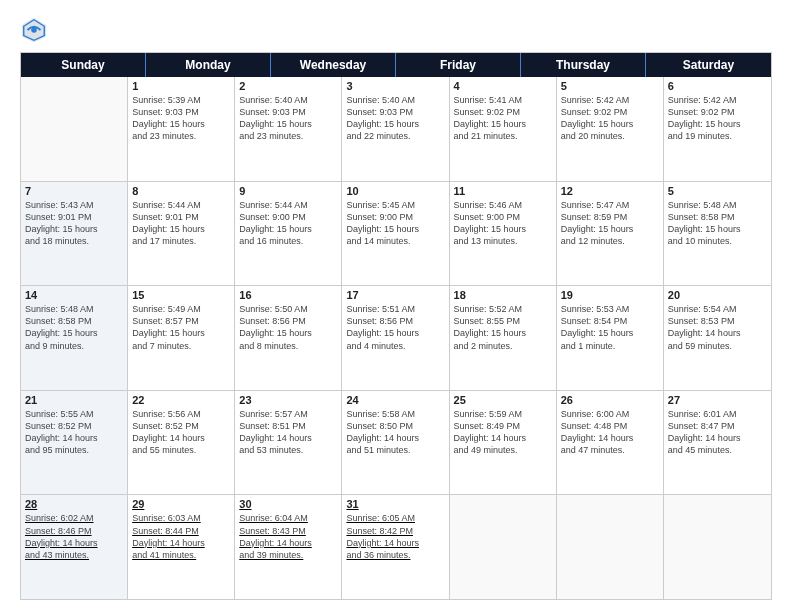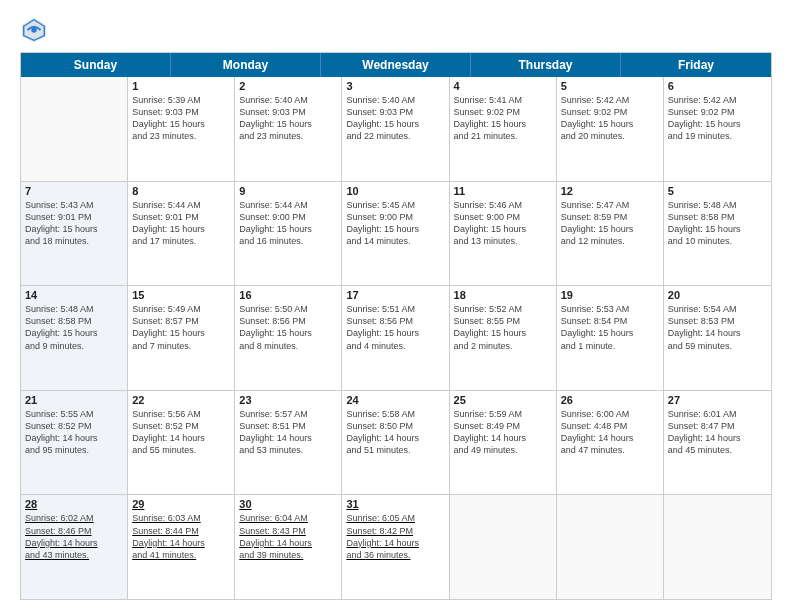--- a/index.html
+++ b/index.html
@@ -54,22 +54,22 @@
       color: #555;
     }
     .calendar {
       flex: 1;
       display: flex;
       flex-direction: column;
       border: 1px solid #ccc;
     }
     .cal-header {
       display: grid;
-      grid-template-columns: repeat(5, 1fr);
-      background: #0369a1;
+      grid-template-columns: repeat(6, 1fr);
+      background: #0f172a;
     }
     .cal-header-cell {
       color: #fff;
       font-size: 12px;
       font-weight: bold;
       text-align: center;
       padding: 5px 2px;
       border-right: 1px solid #4a7dd0;
     }
     .cal-header-cell:last-child { border-right: none; }
@@ -129,22 +129,23 @@
       <div class="month-year"></div>
       <div class="location"></div>
     </div>
   </div>
 
   <div class="calendar">
     <div class="cal-header">
     <div class="cal-header-cell">Sunday</div>
         <div class="cal-header-cell">Monday</div>
         <div class="cal-header-cell">Wednesday</div>
+        <div class="cal-header-cell">Friday</div>
         <div class="cal-header-cell">Thursday</div>
-        <div class="cal-header-cell">Friday</div>
+        <div class="cal-header-cell">Saturday</div>
       </div>
     <div class="cal-body">
     <div class="cal-row">
           <div class="cal-cell empty"></div>
           <div class="cal-cell">
             <div class="day-num">1</div>
             <div class="cell-line">Sunrise: 5:39 AM</div>
             <div class="cell-line">Sunset: 9:03 PM</div>
             <div class="cell-line">Daylight: 15 hours</div>
             <div class="cell-line">and 23 minutes.</div>

